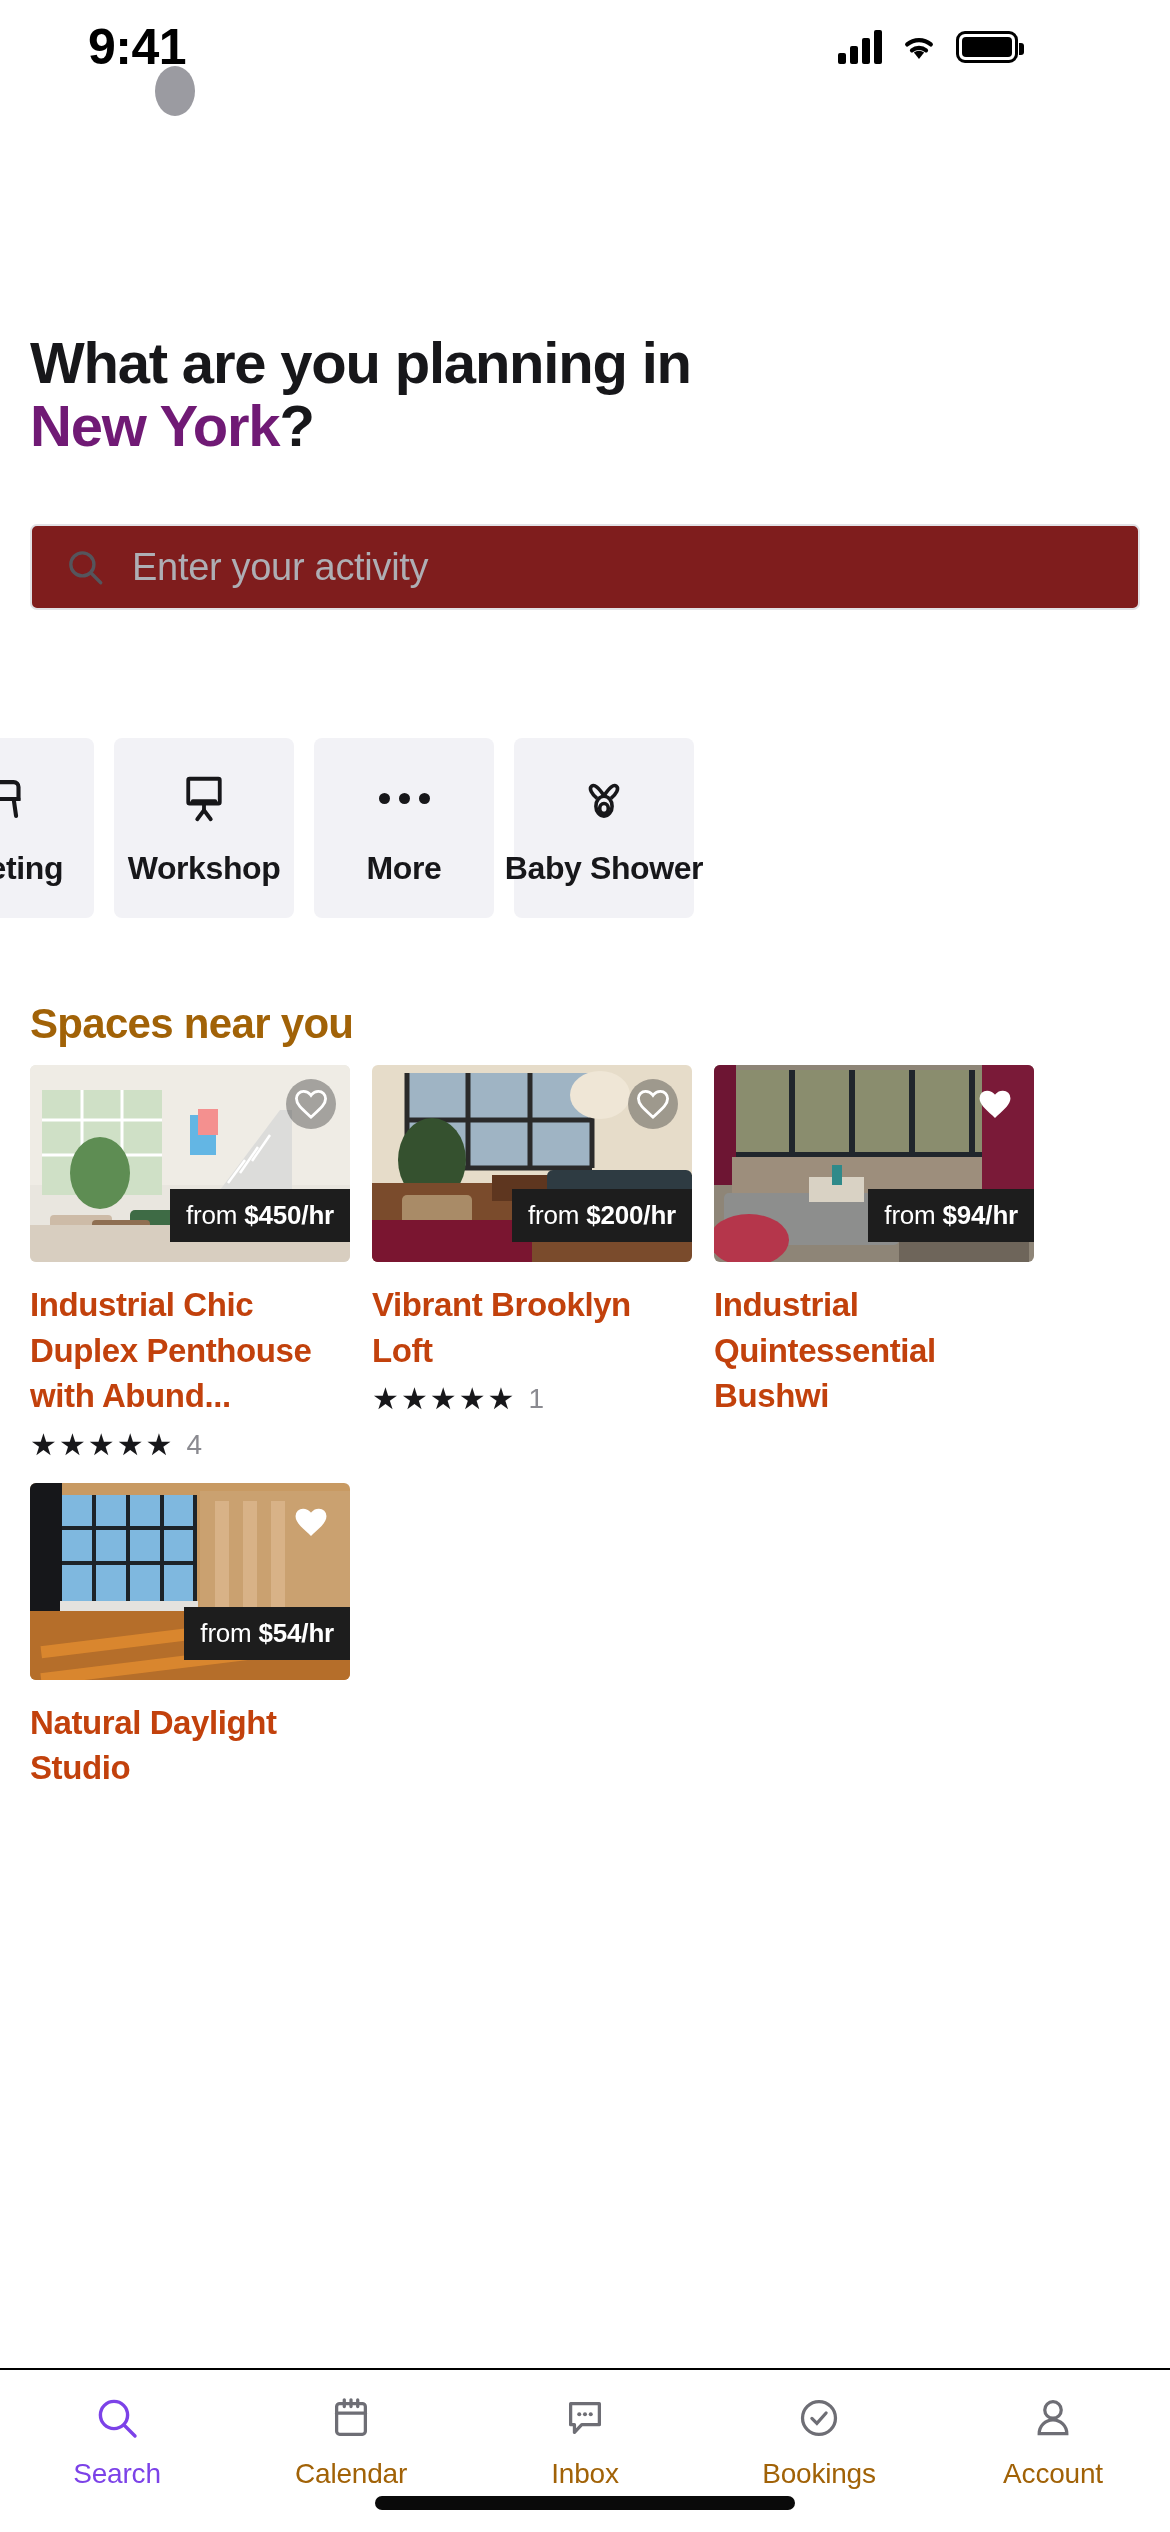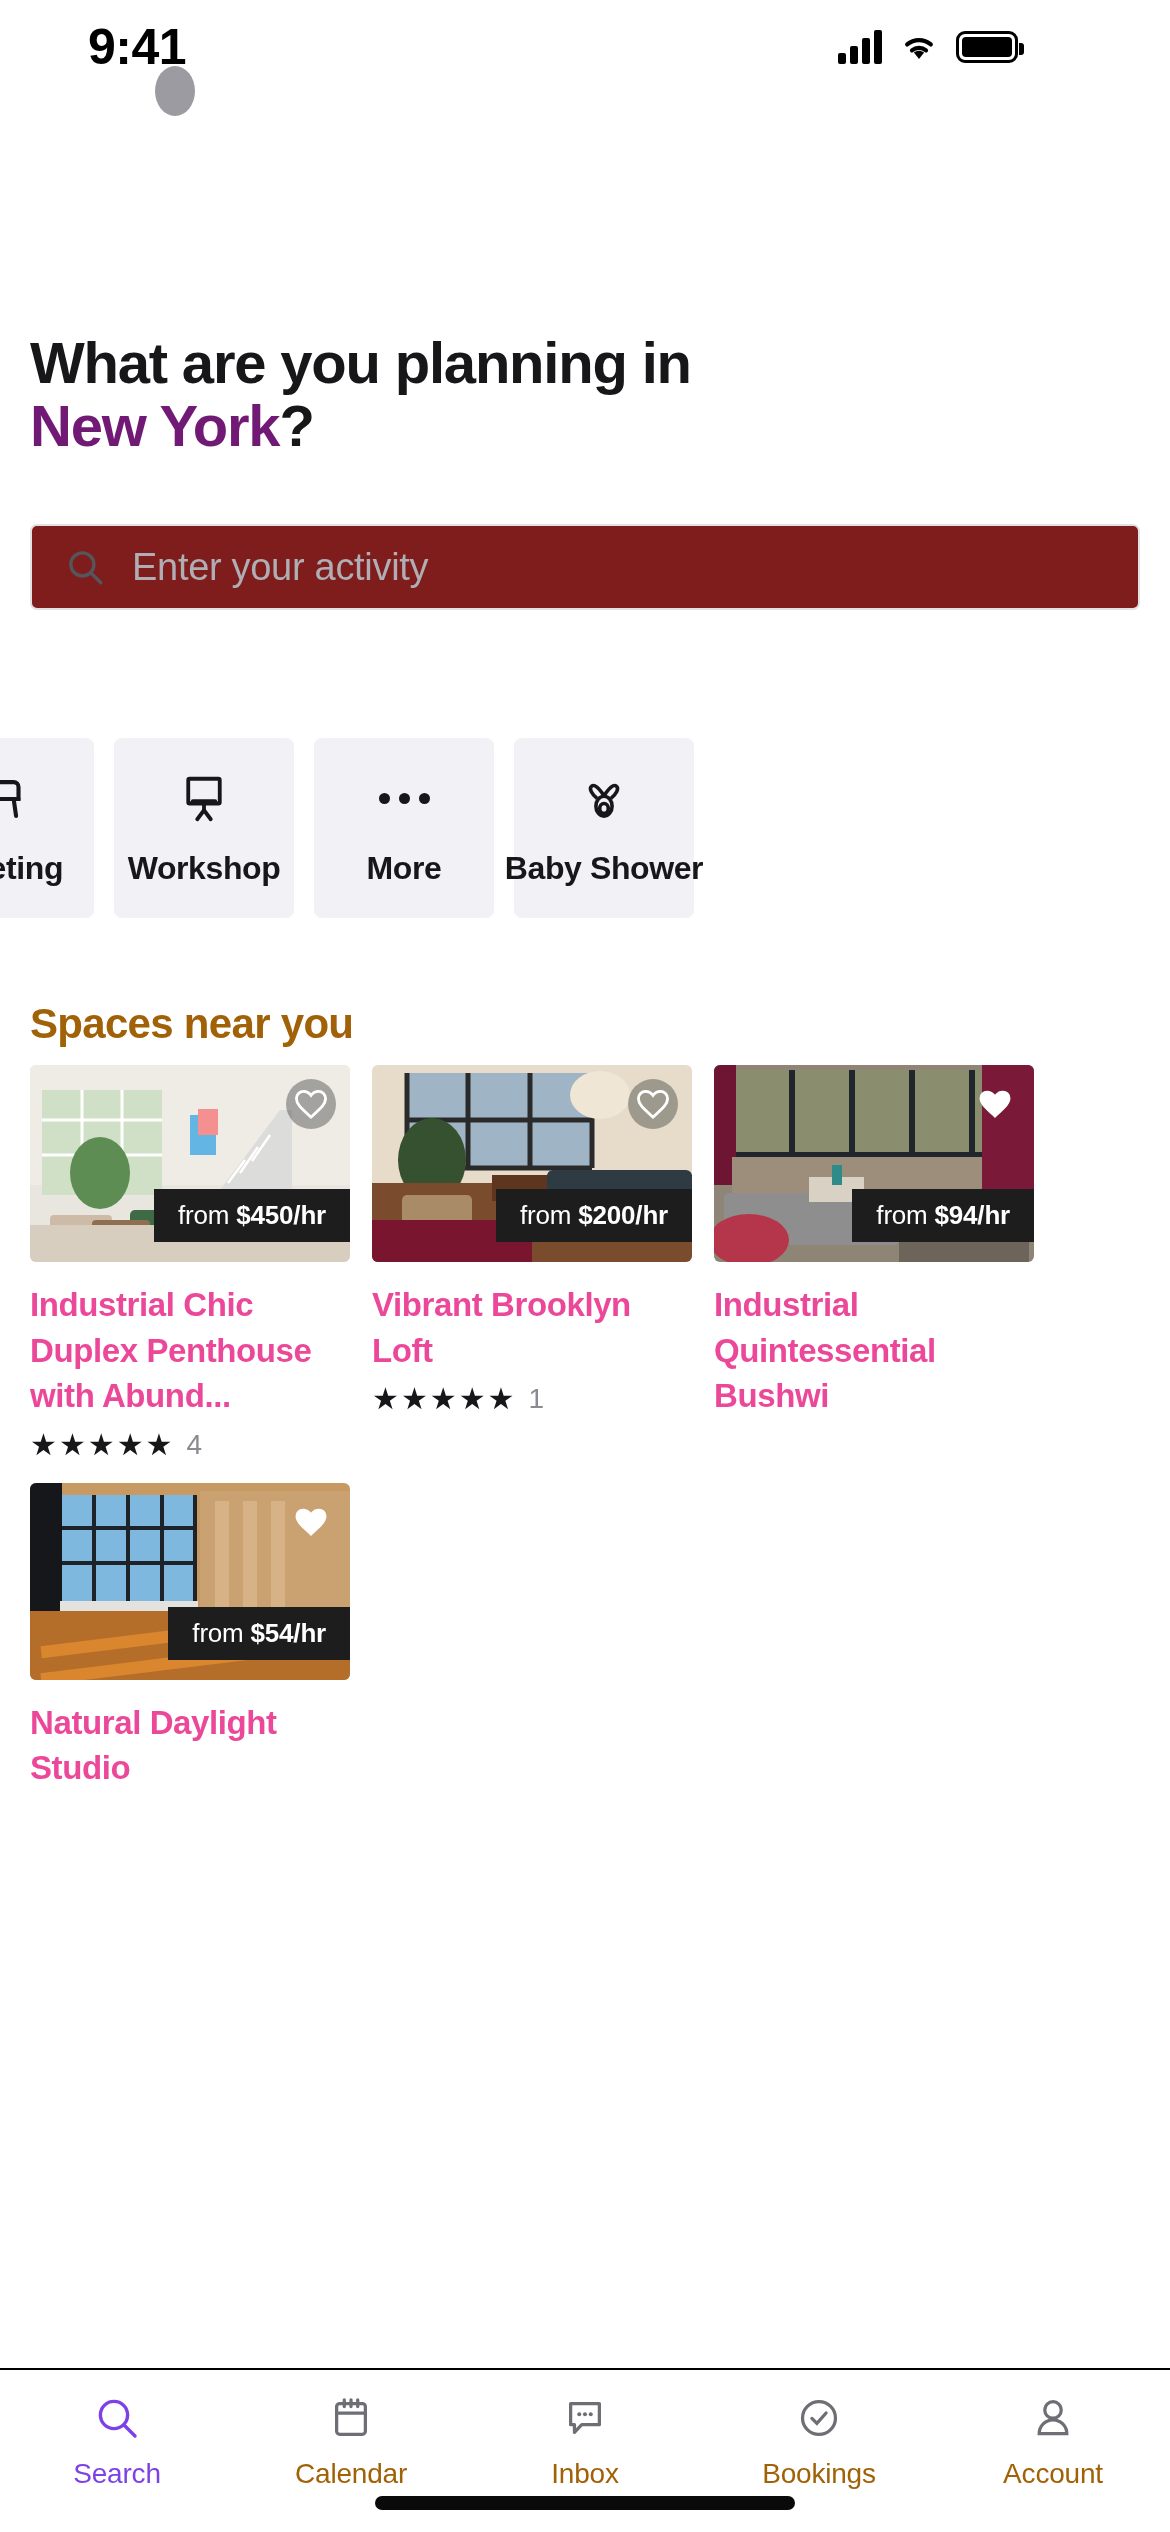--- a/index.html
+++ b/index.html
@@ -181,33 +181,33 @@
     border-radius: 50%;
     display: flex; align-items: center; justify-content: center;
   }
   .heart-btn.shaded { background: rgba(60,60,60,0.42); }
 
   .price-badge {
     position: absolute;
     right: 0; bottom: 20px;
     background: #1d1d1d;
     color: #fff;
-    padding: 11px 24px;
+    padding: 11px 16px;
     font-size: 26px;
     letter-spacing: -0.2px;
     white-space: nowrap;
   }
   .price-badge b { font-weight: bold; }
   .price-badge .from { font-weight: normal; }
 
   .card-title {
     margin-top: 20px;
     font-size: 33px;
     font-weight: bold;
-    color: #ec4899;
+    color: #c2410c;
     line-height: 1.38;
     letter-spacing: -0.4px;
   }
   .card-rating {
     margin-top: 10px;
     display: flex;
     align-items: center;
     gap: 12px;
   }
   .stars { font-size: 30px; color: #17171a; letter-spacing: 2px; line-height: 1; }

